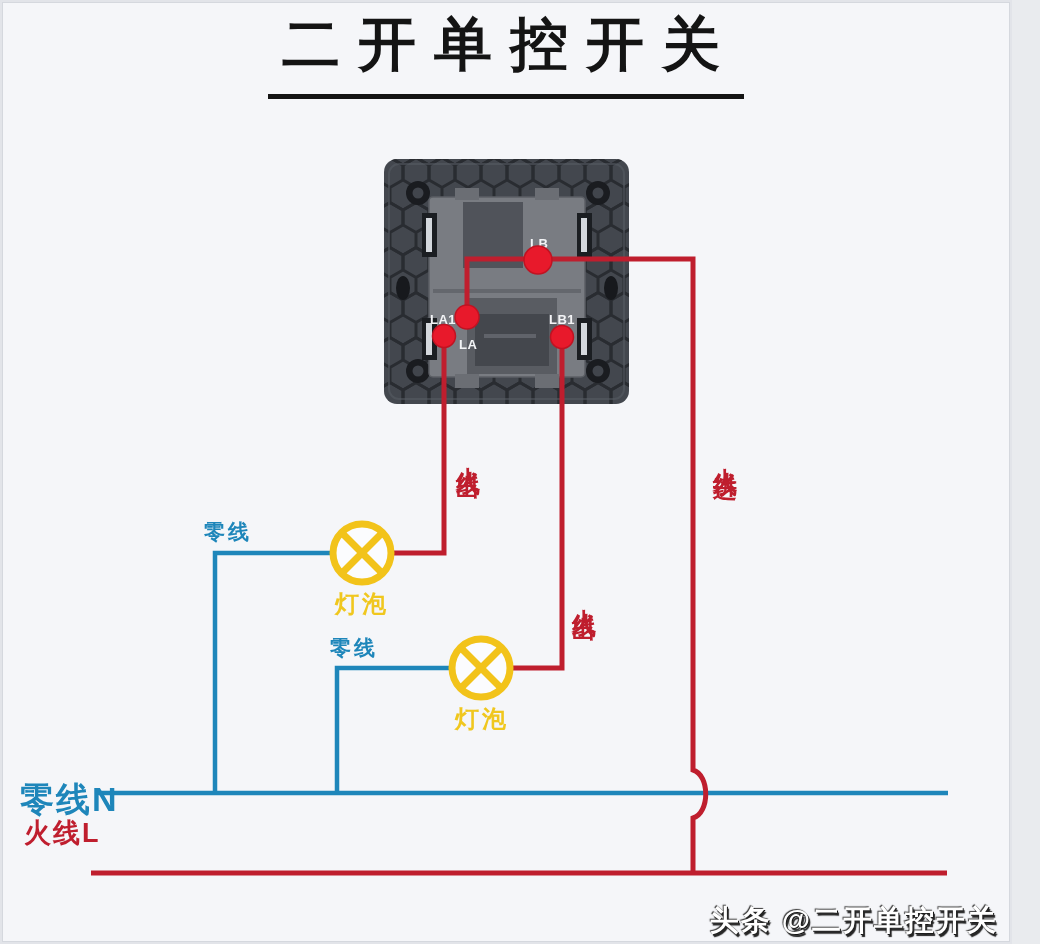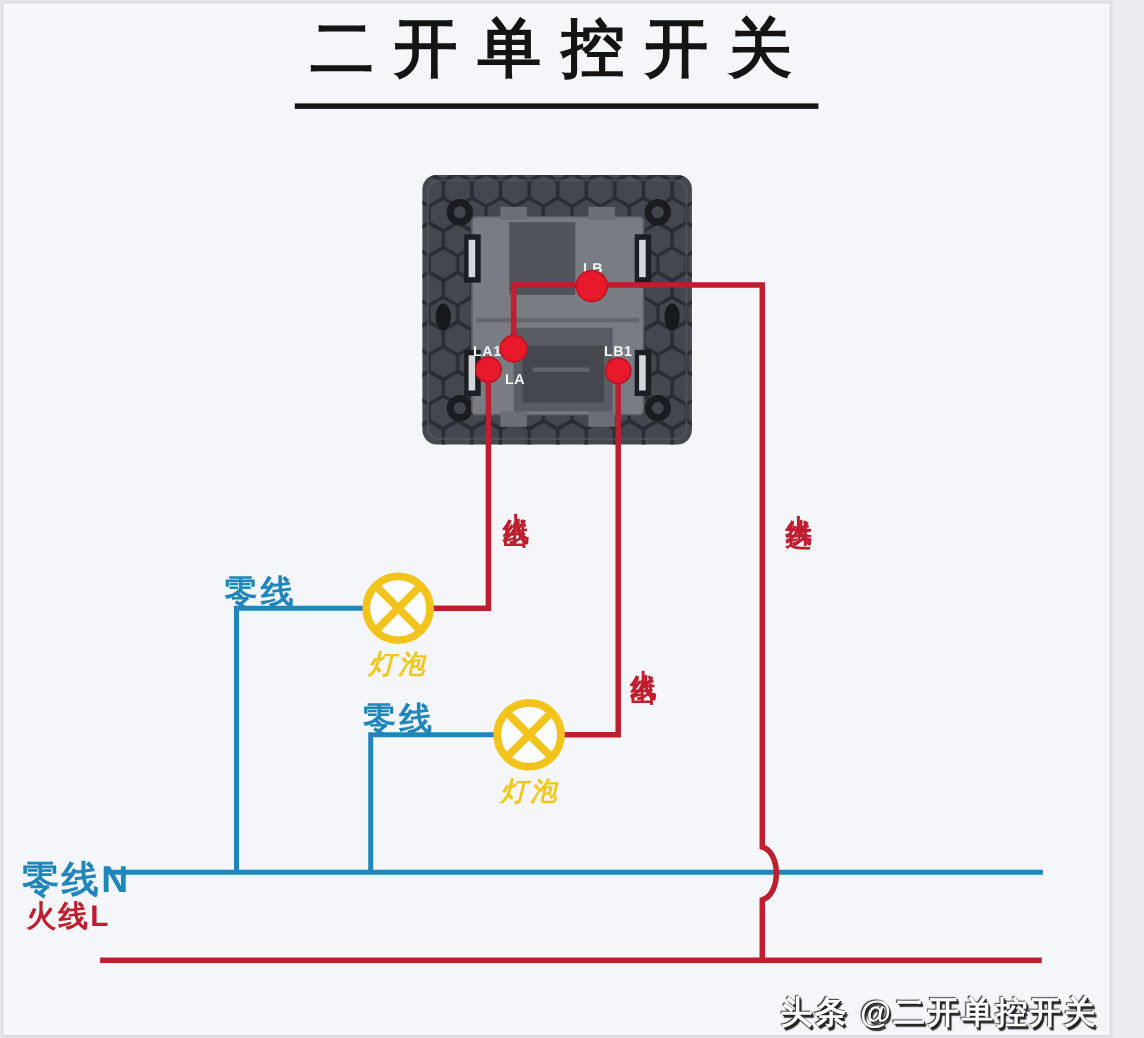--- a/index.html
+++ b/index.html
@@ -25,22 +25,22 @@
     border-bottom:5px solid var(--title-ink);
   }
   svg.circuit{position:absolute;left:0;top:0;}
   .wire-live{stroke:var(--live);stroke-width:5;fill:none;stroke-linejoin:miter;}
   .wire-neutral{stroke:var(--neutral);stroke-width:4.5;fill:none;stroke-linejoin:miter;}
   .bulb-ring{stroke:var(--bulb);stroke-width:7;fill:#fbfcfe;}
   .bulb-cross{stroke:var(--bulb);stroke-width:7;stroke-linecap:round;}
   .term-dot{fill:var(--dot);stroke:#c01322;stroke-width:1.5;}
   .term-label{fill:#f3f4f6;font-family:"Liberation Sans",sans-serif;font-size:13px;font-weight:bold;letter-spacing:.5px;}
   .lbl{position:absolute;font-weight:bold;white-space:nowrap;}
-  .lbl-neutral{color:var(--neutral);font-size:30px;letter-spacing:3px;}
-  .lbl-bulb{color:var(--label-yellow);font-size:24px;letter-spacing:3px;font-style:italic;}
+  .lbl-neutral{color:var(--neutral);font-size:21px;letter-spacing:3px;}
+  .lbl-bulb{color:var(--label-yellow);font-size:24px;letter-spacing:3px;}
   .lbl-live{color:var(--live);}
   .vlabel{
     position:absolute;
     writing-mode:vertical-rl;
     text-orientation:upright;
     font-weight:bold;
     font-size:24px;
     letter-spacing:4px;
     color:var(--live);
   }

